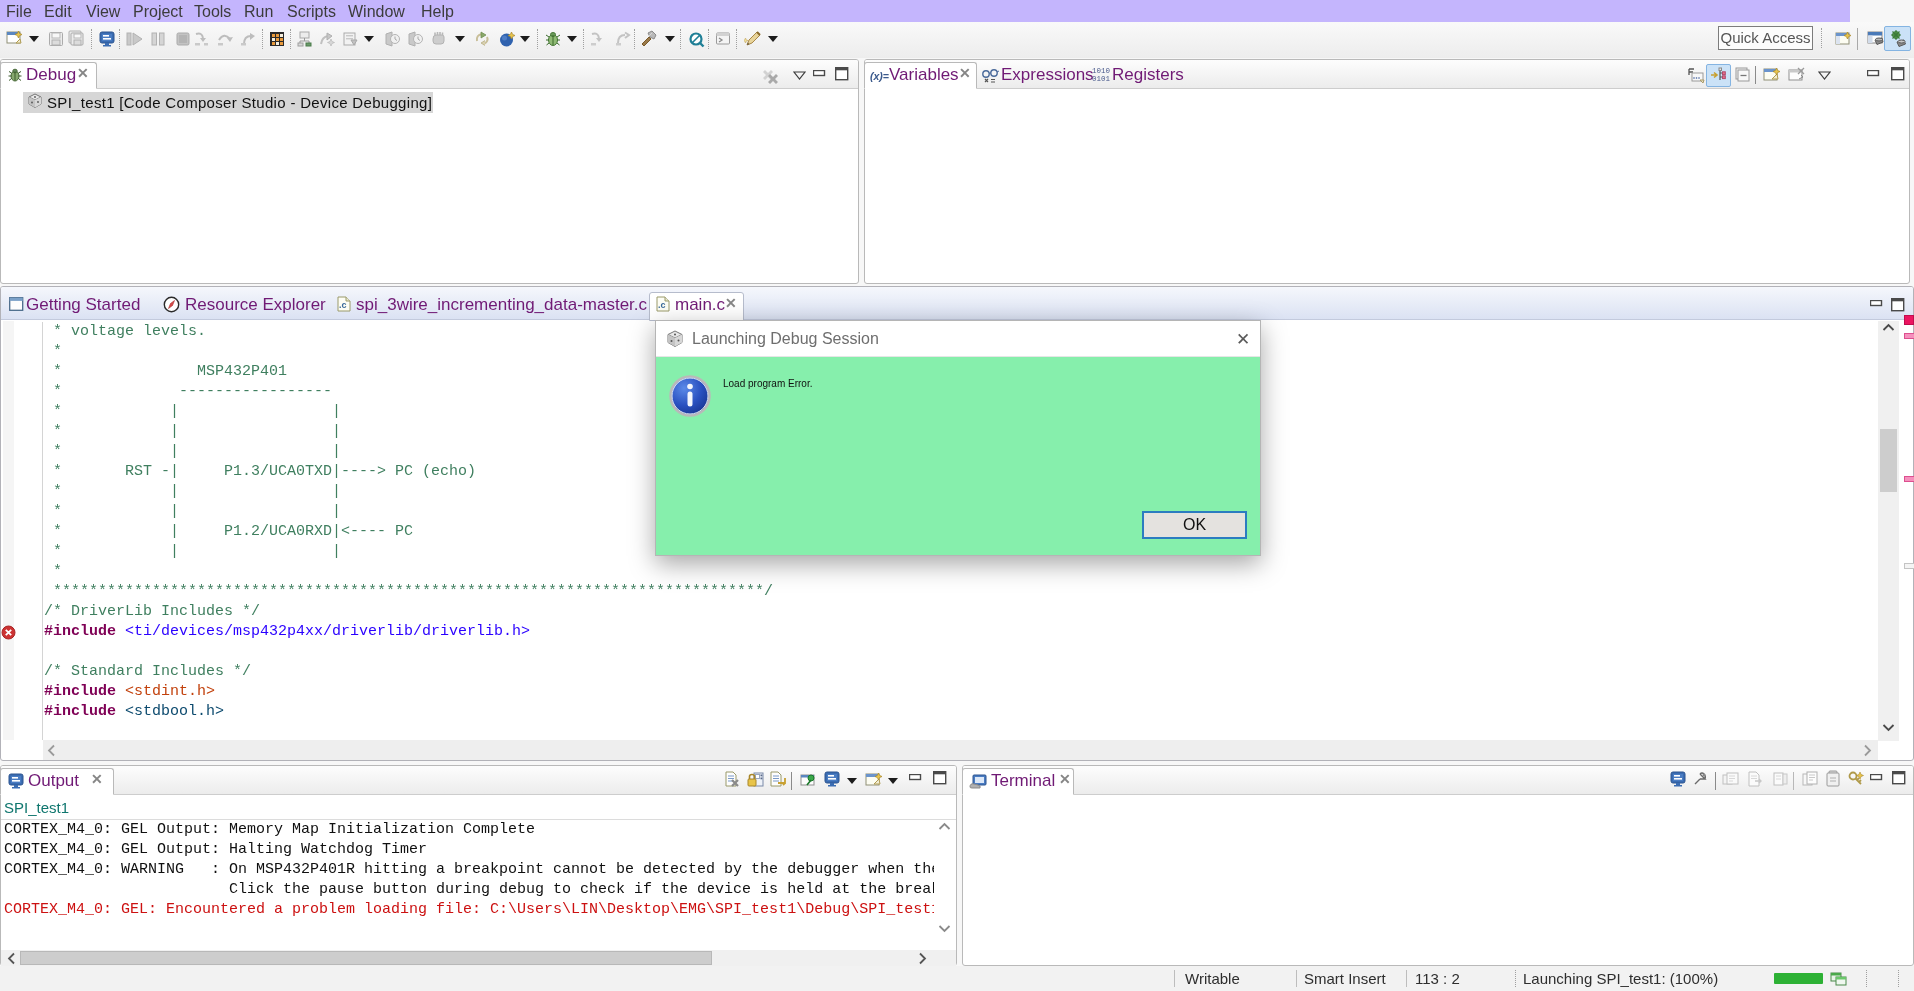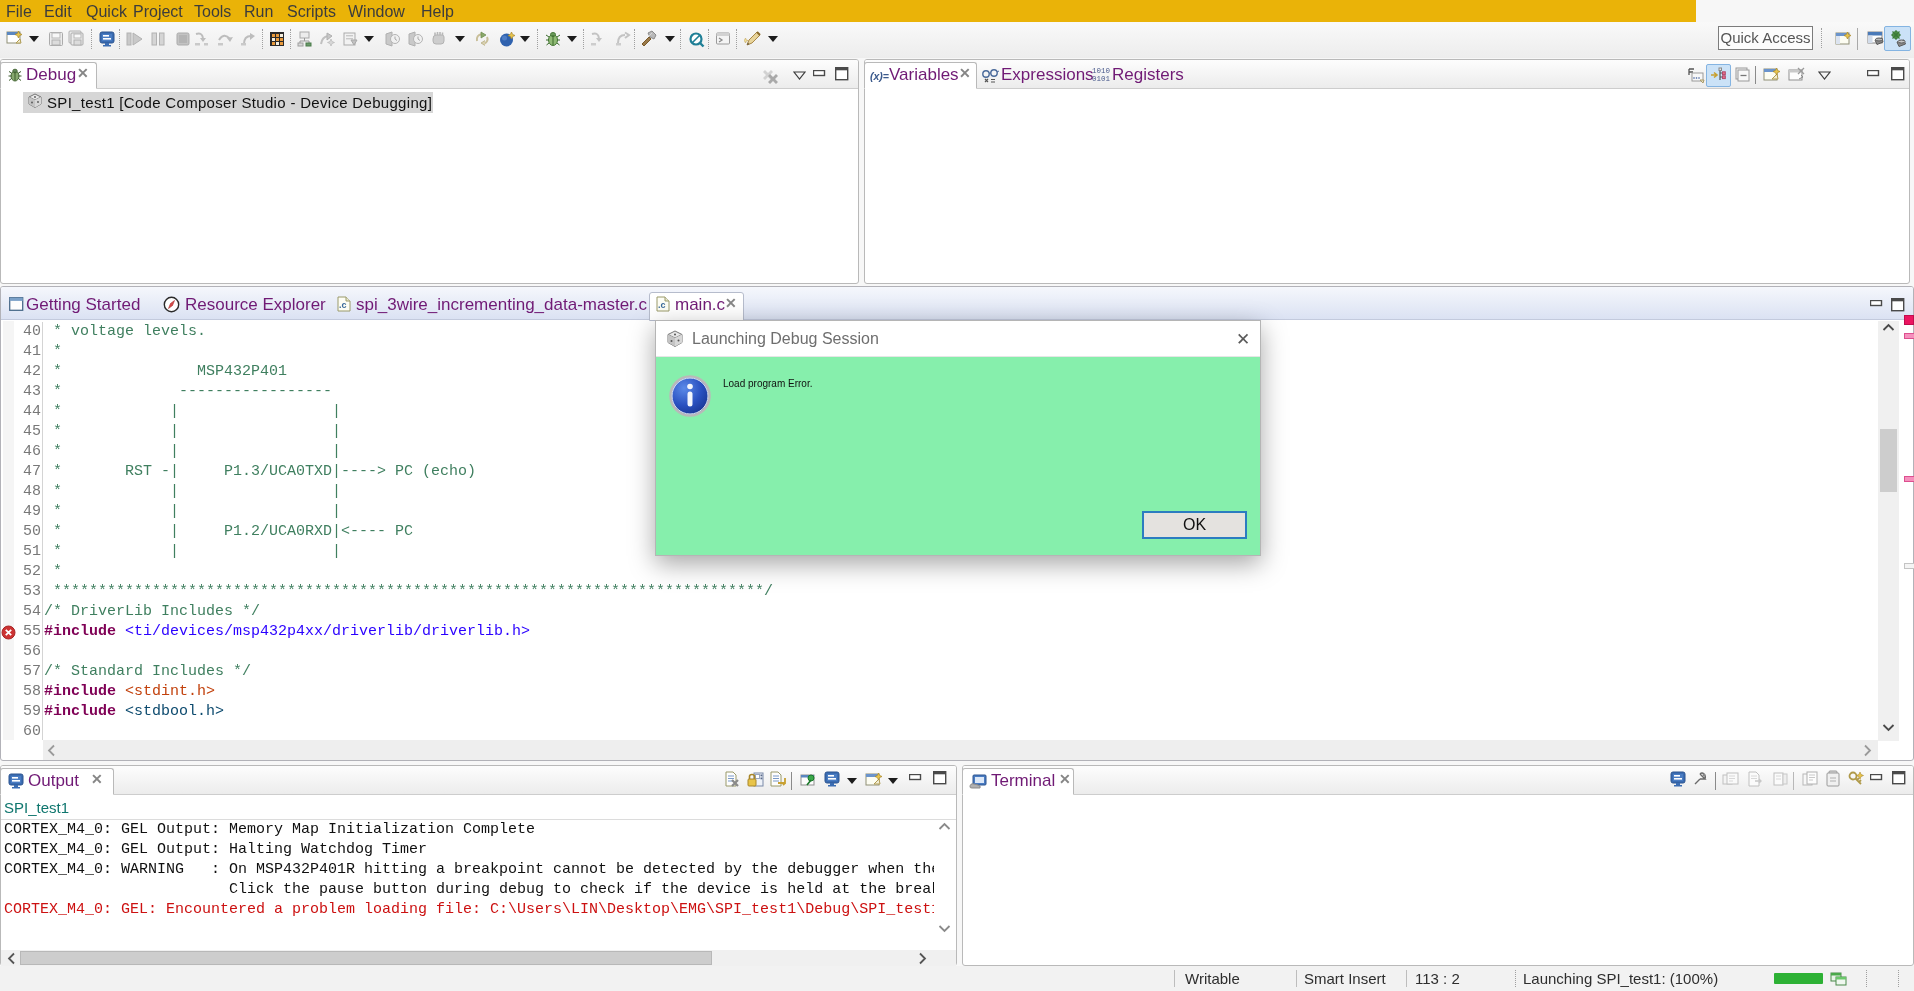--- a/index.html
+++ b/index.html
@@ -17,24 +17,24 @@
 .vline{position:absolute;width:0;border-left:1px solid #b5b5b5}
 .icon{position:absolute}
 .darr{position:absolute;width:0;height:0;border-left:5px solid transparent;border-right:5px solid transparent;border-top:6px solid #1c1c1c}
 .st{font-size:15px;color:#2e2e2e;position:absolute;top:4px;white-space:nowrap}
 .stsep{position:absolute;top:4px;height:17px;width:0;border-left:1px solid #bdbdbd}
 .stdot{position:absolute;top:4px;height:17px;width:0;border-left:1px dotted #9f9f9f}
 </style>
 </head>
 <body>
 
-<div class="abs" id="menubar" style="left:0;top:0;width:1696px;height:22px;background:#eab308">
+<div class="abs" id="menubar" style="left:0;top:0;width:1850px;height:22px;background:#c4b5fd">
 <span class="menu-item" style="left:6px">File</span>
 <span class="menu-item" style="left:44px">Edit</span>
-<span class="menu-item" style="left:86px">Quick</span>
+<span class="menu-item" style="left:86px">View</span>
 <span class="menu-item" style="left:133px">Project</span>
 <span class="menu-item" style="left:194px">Tools</span>
 <span class="menu-item" style="left:244px">Run</span>
 <span class="menu-item" style="left:287px">Scripts</span>
 <span class="menu-item" style="left:348px">Window</span>
 <span class="menu-item" style="left:421px">Help</span>
 </div>
 
 <div class="abs" id="toolbar" style="left:0;top:22px;width:1914px;height:36px;background:linear-gradient(#f9f9f9,#ededed)">
 <svg class="icon" style="left:6px;top:8px" width="17" height="17">
@@ -349,41 +349,20 @@
 <span class="abs xclose" style="left:724px;top:8px">✕</span>
 <svg class="icon" style="left:1869px;top:13px" width="13" height="7">
       <rect x="0.5" y="0.5" width="11" height="5" fill="#fff" stroke="#4a4a4a" stroke-width="1.4"></rect>
     </svg>
 <svg class="icon" style="left:1890px;top:11px" width="14" height="14">
       <rect x="0.7" y="0.7" width="12" height="12" fill="#fff" stroke="#4a4a4a" stroke-width="1.4"></rect>
       <rect x="0.7" y="0.7" width="12" height="2.6" fill="#4a4a4a"></rect>
     </svg>
 <div class="abs" style="left:0;top:34px;width:1877px;height:419px;overflow:hidden;background:#fff">
 <div class="abs" style="left:2px;top:0;width:11px;height:419px;background:#f5f5f5"></div>
-<pre class="mono abs" style="left:13px;top:1px;width:27px;text-align:right;color:#787878">40
-41
-42
-43
-44
-45
-46
-47
-48
-49
-50
-51
-52
-53
-54
-55
-56
-57
-58
-59
-60</pre>
 <pre class="mono abs" style="left:43px;top:1px;color:#3f7f5f"> * voltage levels.
  *
  *               MSP432P401
  *             -----------------
  *            |                 |
  *            |                 |
  *            |                 |
  *       RST -|     P1.3/UCA0TXD|----&gt; PC (echo)
  *            |                 |
  *            |                 |

